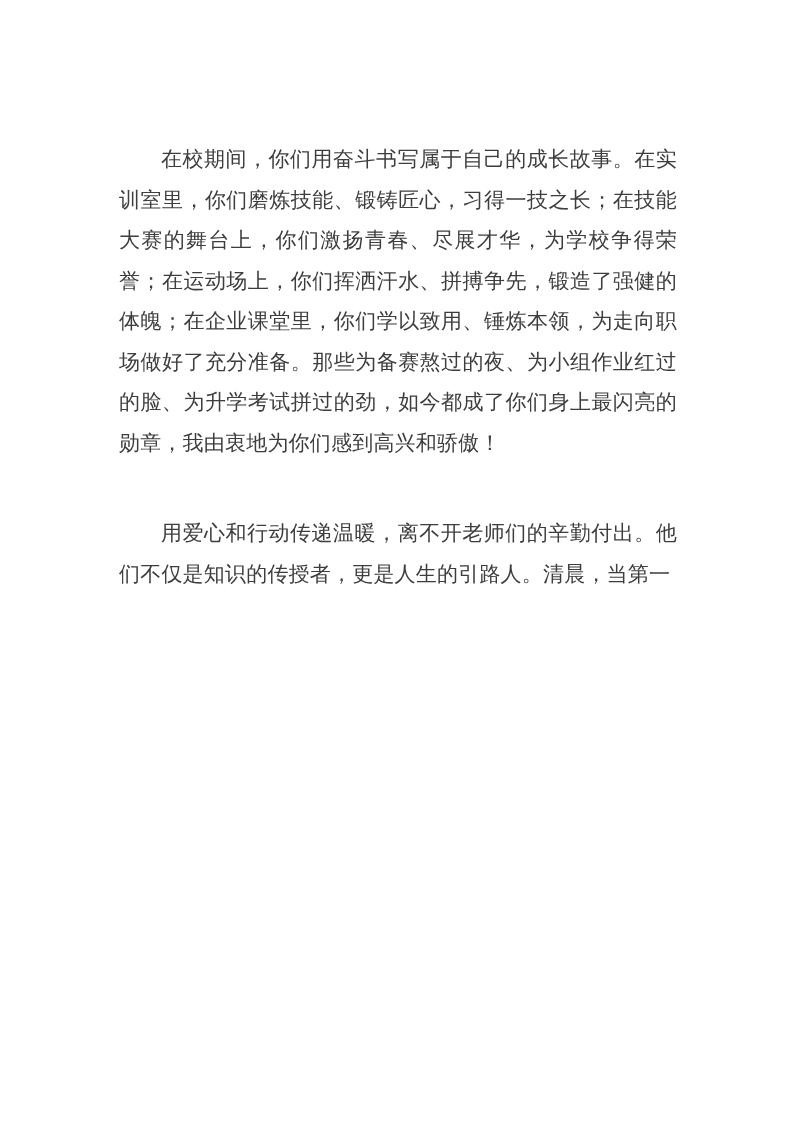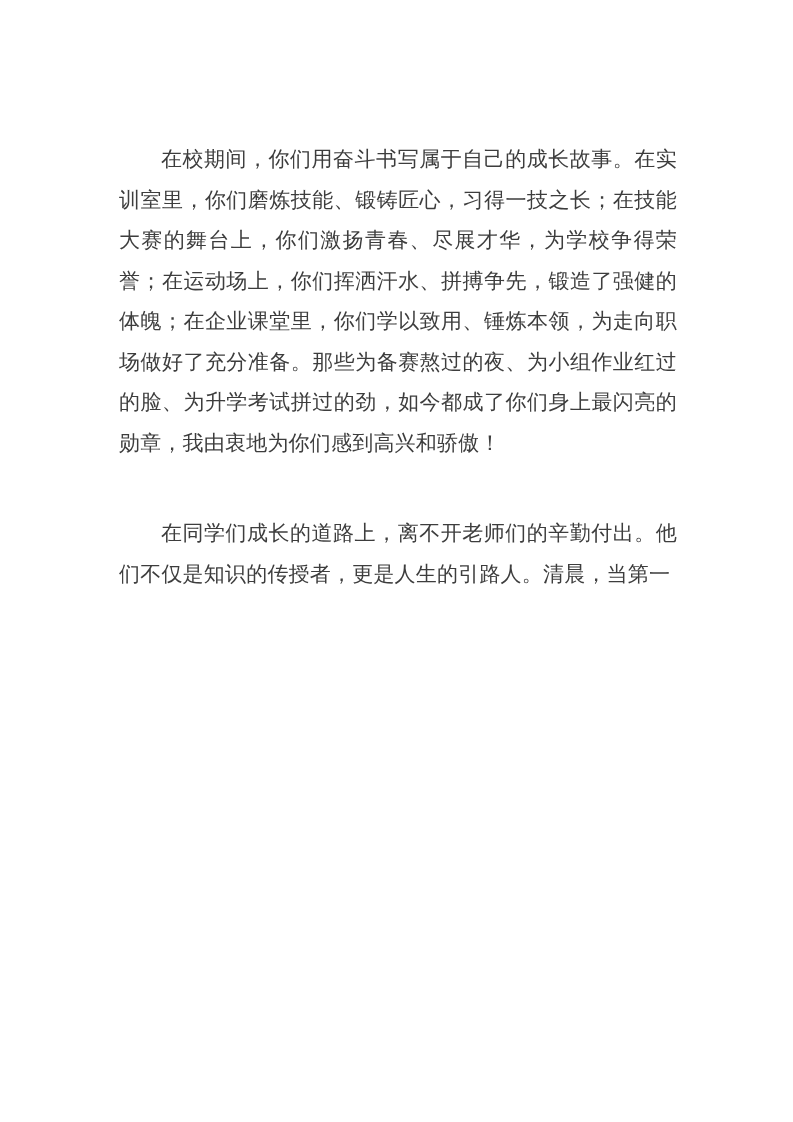--- a/index.html
+++ b/index.html
@@ -46,15 +46,15 @@
   .doc-paragraph:last-child {
     margin-bottom: 0;
   }
 </style>
 </head>
 <body>
 
 <div class="doc-page">
   <div class="doc-content">
     <p class="doc-paragraph">在校期间，你们用奋斗书写属于自己的成长故事。在实训室里，你们磨炼技能、锻铸匠心，习得一技之长；在技能大赛的舞台上，你们激扬青春、尽展才华，为学校争得荣誉；在运动场上，你们挥洒汗水、拼搏争先，锻造了强健的体魄；在企业课堂里，你们学以致用、锤炼本领，为走向职场做好了充分准备。那些为备赛熬过的夜、为小组作业红过的脸、为升学考试拼过的劲，如今都成了你们身上最闪亮的勋章，我由衷地为你们感到高兴和骄傲！</p>
-    <p class="doc-paragraph">在同学们成长的道路上，离不开老师们的辛勤付出。他们不仅是知识的传授者，更是人生的引路人。清晨，当第一</p>
+    <p class="doc-paragraph">用爱心和行动传递温暖，离不开老师们的辛勤付出。他们不仅是知识的传授者，更是人生的引路人。清晨，当第一</p>
   </div>
 </div>
 
 </body></html>

